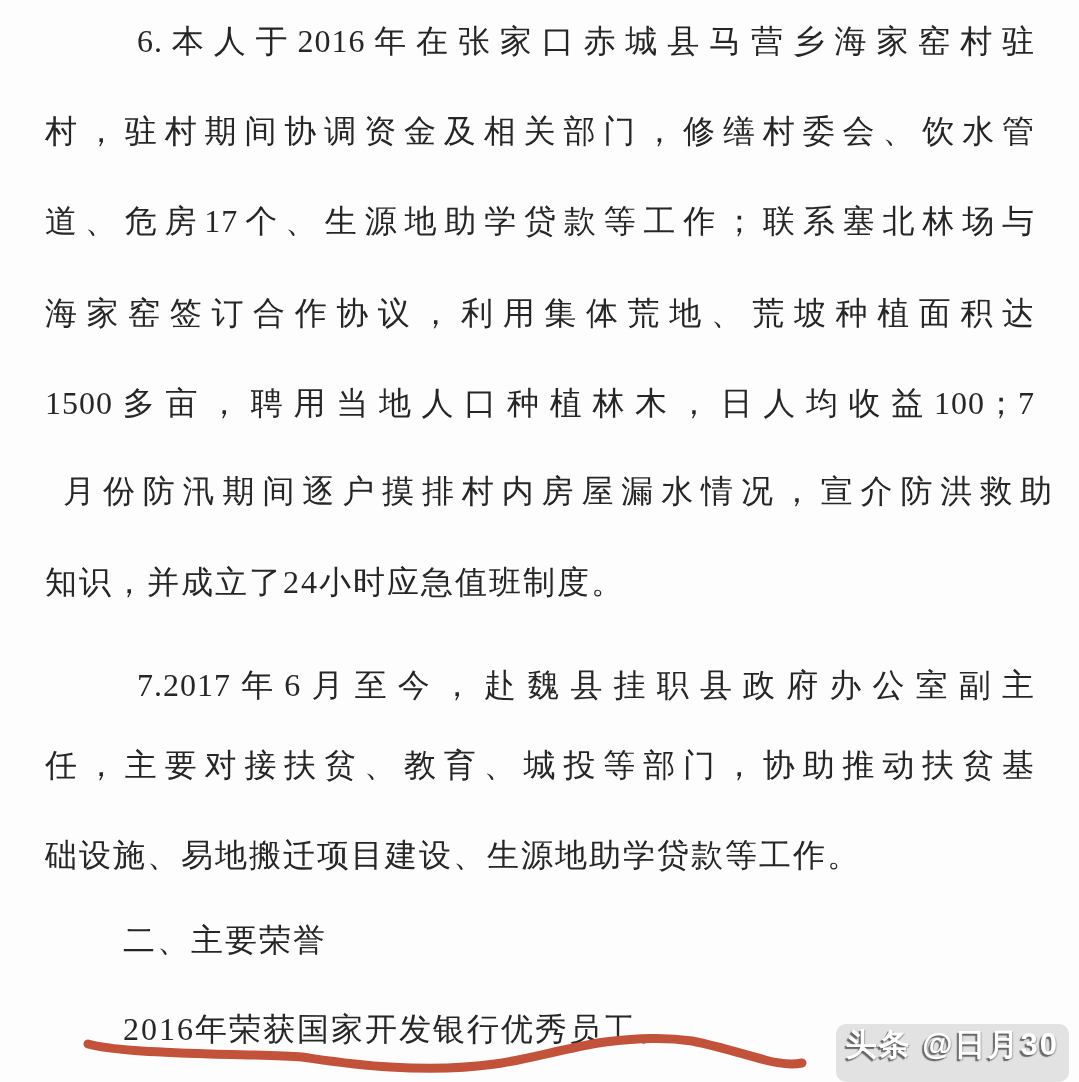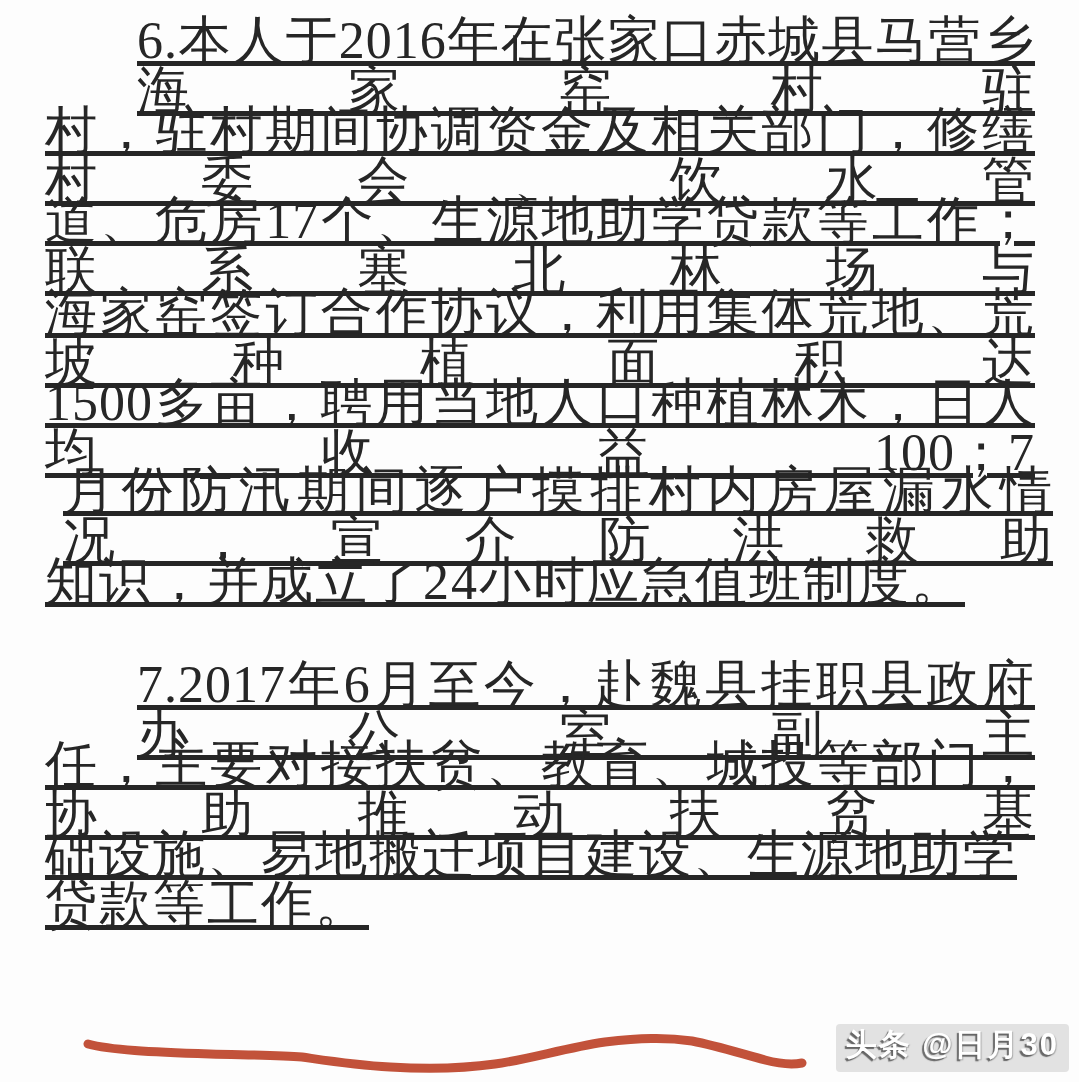--- a/index.html
+++ b/index.html
@@ -13,26 +13,25 @@
     height: 1082px;
     background: #fdfdfd;
     overflow: hidden;
     font-family: "Liberation Serif", "DejaVu Serif", serif;
   }
   .line {
     position: absolute;
     left: 45px;
     width: 990px;
     box-sizing: border-box;
-    font-size: 52px;
+    font-size: 32px;
     line-height: 50px;
     color: #262626;
     letter-spacing: 2px;
     white-space: normal;
-    text-decoration: underline;
   }
   
   .just {
     text-align: justify;
     text-align-last: justify;
     letter-spacing: 1px;
   }
   
   .indent {
     padding-left: 92px;
@@ -60,23 +59,23 @@
     top: 0;
     width: 1079px;
     height: 1082px;
     pointer-events: none;
   }
 
   #watermark {
     position: absolute;
     right: 10px;
     top: 1024px;
-    padding: 3px 10px 9px 10px;
+    padding: 3px 10px 19px 10px;
     background: rgba(192, 192, 192, 0.45);
-    border-radius: 4px;
+    border-radius: 10px;
     font-size: 31px;
     line-height: 36px;
     font-weight: bold;
     color: #ffffff;
     letter-spacing: 2px;
     text-shadow: -2px 2px 1px rgba(90, 90, 90, 0.9),
                  1px 1px 1px rgba(120, 120, 120, 0.5);
     font-family: "Liberation Sans", "DejaVu Sans", sans-serif;
   }
 </style>
@@ -88,20 +87,22 @@
   <div class="line l1 indent just">6.本人于2016年在张家口赤城县马营乡海家窑村驻</div>
   <div class="line l2 just">村，驻村期间协调资金及相关部门，修缮村委会、饮水管</div>
   <div class="line l3 just">道、危房17个、生源地助学贷款等工作；联系塞北林场与</div>
   <div class="line l4 just">海家窑签订合作协议，利用集体荒地、荒坡种植面积达</div>
   <div class="line l5 just">1500多亩，聘用当地人口种植林木，日人均收益100；7</div>
   <div class="line l6 just">月份防汛期间逐户摸排村内房屋漏水情况，宣介防洪救助</div>
   <div class="line l7">知识，并成立了24小时应急值班制度。</div>
   <div class="line l8 indent just">7.2017年6月至今，赴魏县挂职县政府办公室副主</div>
   <div class="line l10">础设施、易地搬迁项目建设、生源地助学贷款等工作。</div>
   <div class="line l9 just">任，主要对接扶贫、教育、城投等部门，协助推动扶贫基</div>
+  <div class="line l11 indent2">二、主要荣誉</div>
+  <div class="line l12 indent2">2016年荣获国家开发银行优秀员工。</div>
 
   <svg id="underline-svg" viewBox="0 0 1079 1082" xmlns="http://www.w3.org/2000/svg" aria-hidden="true">
     <path d="M 88 1044
              C 110 1050, 150 1052, 210 1054
              C 250 1055, 280 1055, 302 1057
              C 330 1061, 355 1065, 390 1067
              C 425 1069, 460 1069, 495 1064
              C 530 1059, 565 1048, 605 1042
              C 640 1038, 665 1037, 692 1041
              C 718 1046, 742 1054, 765 1060

